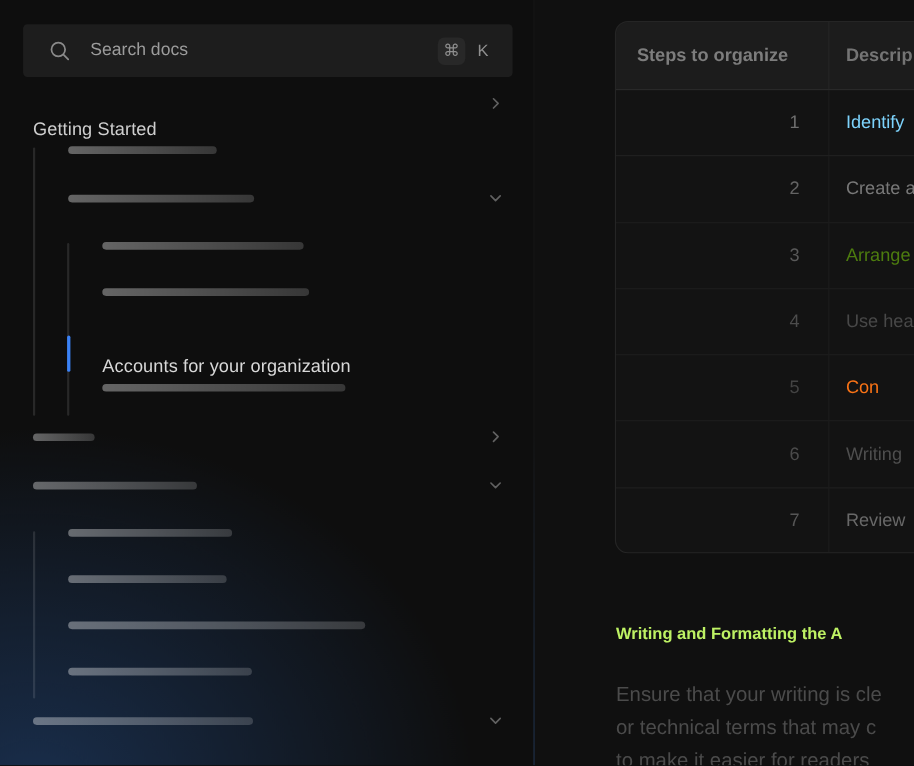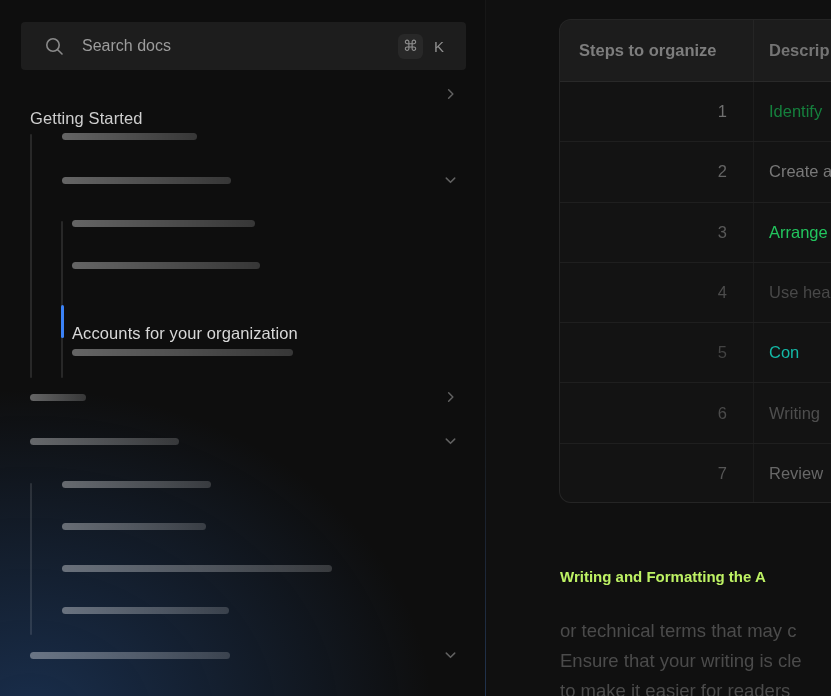--- a/index.html
+++ b/index.html
@@ -37,21 +37,21 @@
   }
   .kbd-key { color:#8f8f8f; font-size:15px; margin-right:2px; }
 
   .nav { position:absolute; left:0; top:70px; right:0; bottom:0; }
   .nav-row {
     position:absolute; left:0; width:486px; height:26px;
     display:flex; align-items:center; cursor:pointer;
   }
   .nav-row.indent-0 { padding-left:30px; }
   .nav-row.indent-1 { padding-left:62px; }
-  .nav-row.indent-2 { padding-left:72px; }
+  .nav-row.indent-2 { padding-left:93px; }
   .nav-label { font-size:16.5px; color:#cfcfcf; letter-spacing:0.1px; white-space:nowrap;margin-top:48px; }
   .nav-row.active .nav-label { color:#d8d8d8; }
   .skeleton-bar {
     height:7px; border-radius:4px;
     background:linear-gradient(90deg, rgba(255,255,255,0.36), rgba(255,255,255,0.17));
   }
   .row-chevron { position:absolute; left:443px; top:50%; transform:translateY(-50%); display:flex; }
 
   .guide-line {
     position:absolute; width:2px; background:rgba(255,255,255,0.11); border-radius:1px;
@@ -88,25 +88,25 @@
     display:flex; height:60.3px; align-items:center;
     border-bottom:1px solid rgba(255,255,255,0.05);
   }
   .t-row:last-child { border-bottom:none; }
   .t-row .num {
     width:194px; padding-right:26px; text-align:right; font-size:16.5px;
     border-right:1px solid rgba(255,255,255,0.04);
     align-self:stretch; display:flex; align-items:center; justify-content:flex-end;
   }
   .t-row .desc { padding-left:15px; font-size:16.5px; white-space:nowrap; }
-  .t-row:nth-child(1) .num{color:#6f6f6f} .t-row:nth-child(1) .desc{color:#15803d}
+  .t-row:nth-child(1) .num{color:#6f6f6f} .t-row:nth-child(1) .desc{color:#7dd3fc}
   .t-row:nth-child(2) .num{color:#646464} .t-row:nth-child(2) .desc{color:#787878}
-  .t-row:nth-child(3) .num{color:#595959} .t-row:nth-child(3) .desc{color:#22c55e}
+  .t-row:nth-child(3) .num{color:#595959} .t-row:nth-child(3) .desc{color:#4d7c0f}
   .t-row:nth-child(4) .num{color:#4c4c4c} .t-row:nth-child(4) .desc{color:#484848}
-  .t-row:nth-child(5) .num{color:#434343} .t-row:nth-child(5) .desc{color:#14b8a6}
+  .t-row:nth-child(5) .num{color:#434343} .t-row:nth-child(5) .desc{color:#f97316}
   .t-row:nth-child(6) .num{color:#4b4b4b} .t-row:nth-child(6) .desc{color:#4e4e4e}
   .t-row:nth-child(7) .num{color:#565656} .t-row:nth-child(7) .desc{color:#686868}
 
   .section-heading {
     position:absolute; left:74px; top:568px;
     font-size:15px; font-weight:700; color:#bef264; white-space:nowrap;
   }
   .section-paragraph {
     position:absolute; left:74px; top:616px;
     font-size:18.5px; line-height:30px; color:#4b4b4b; white-space:nowrap;
@@ -237,17 +237,17 @@
         <div class="t-row">
           <div class="num">7</div>
           <div class="desc">Review</div>
         </div>
       </div>
   </div>
 
   <h2 class="section-heading">Writing and Formatting the A</h2>
 
   <div class="section-paragraph">
+    <div>Ensure that your writing is cle</div>
     <div>or technical terms that may c</div>
-    <div>Ensure that your writing is cle</div>
     <div>to make it easier for readers</div>
   </div>
 </main>
 
 </body></html>

